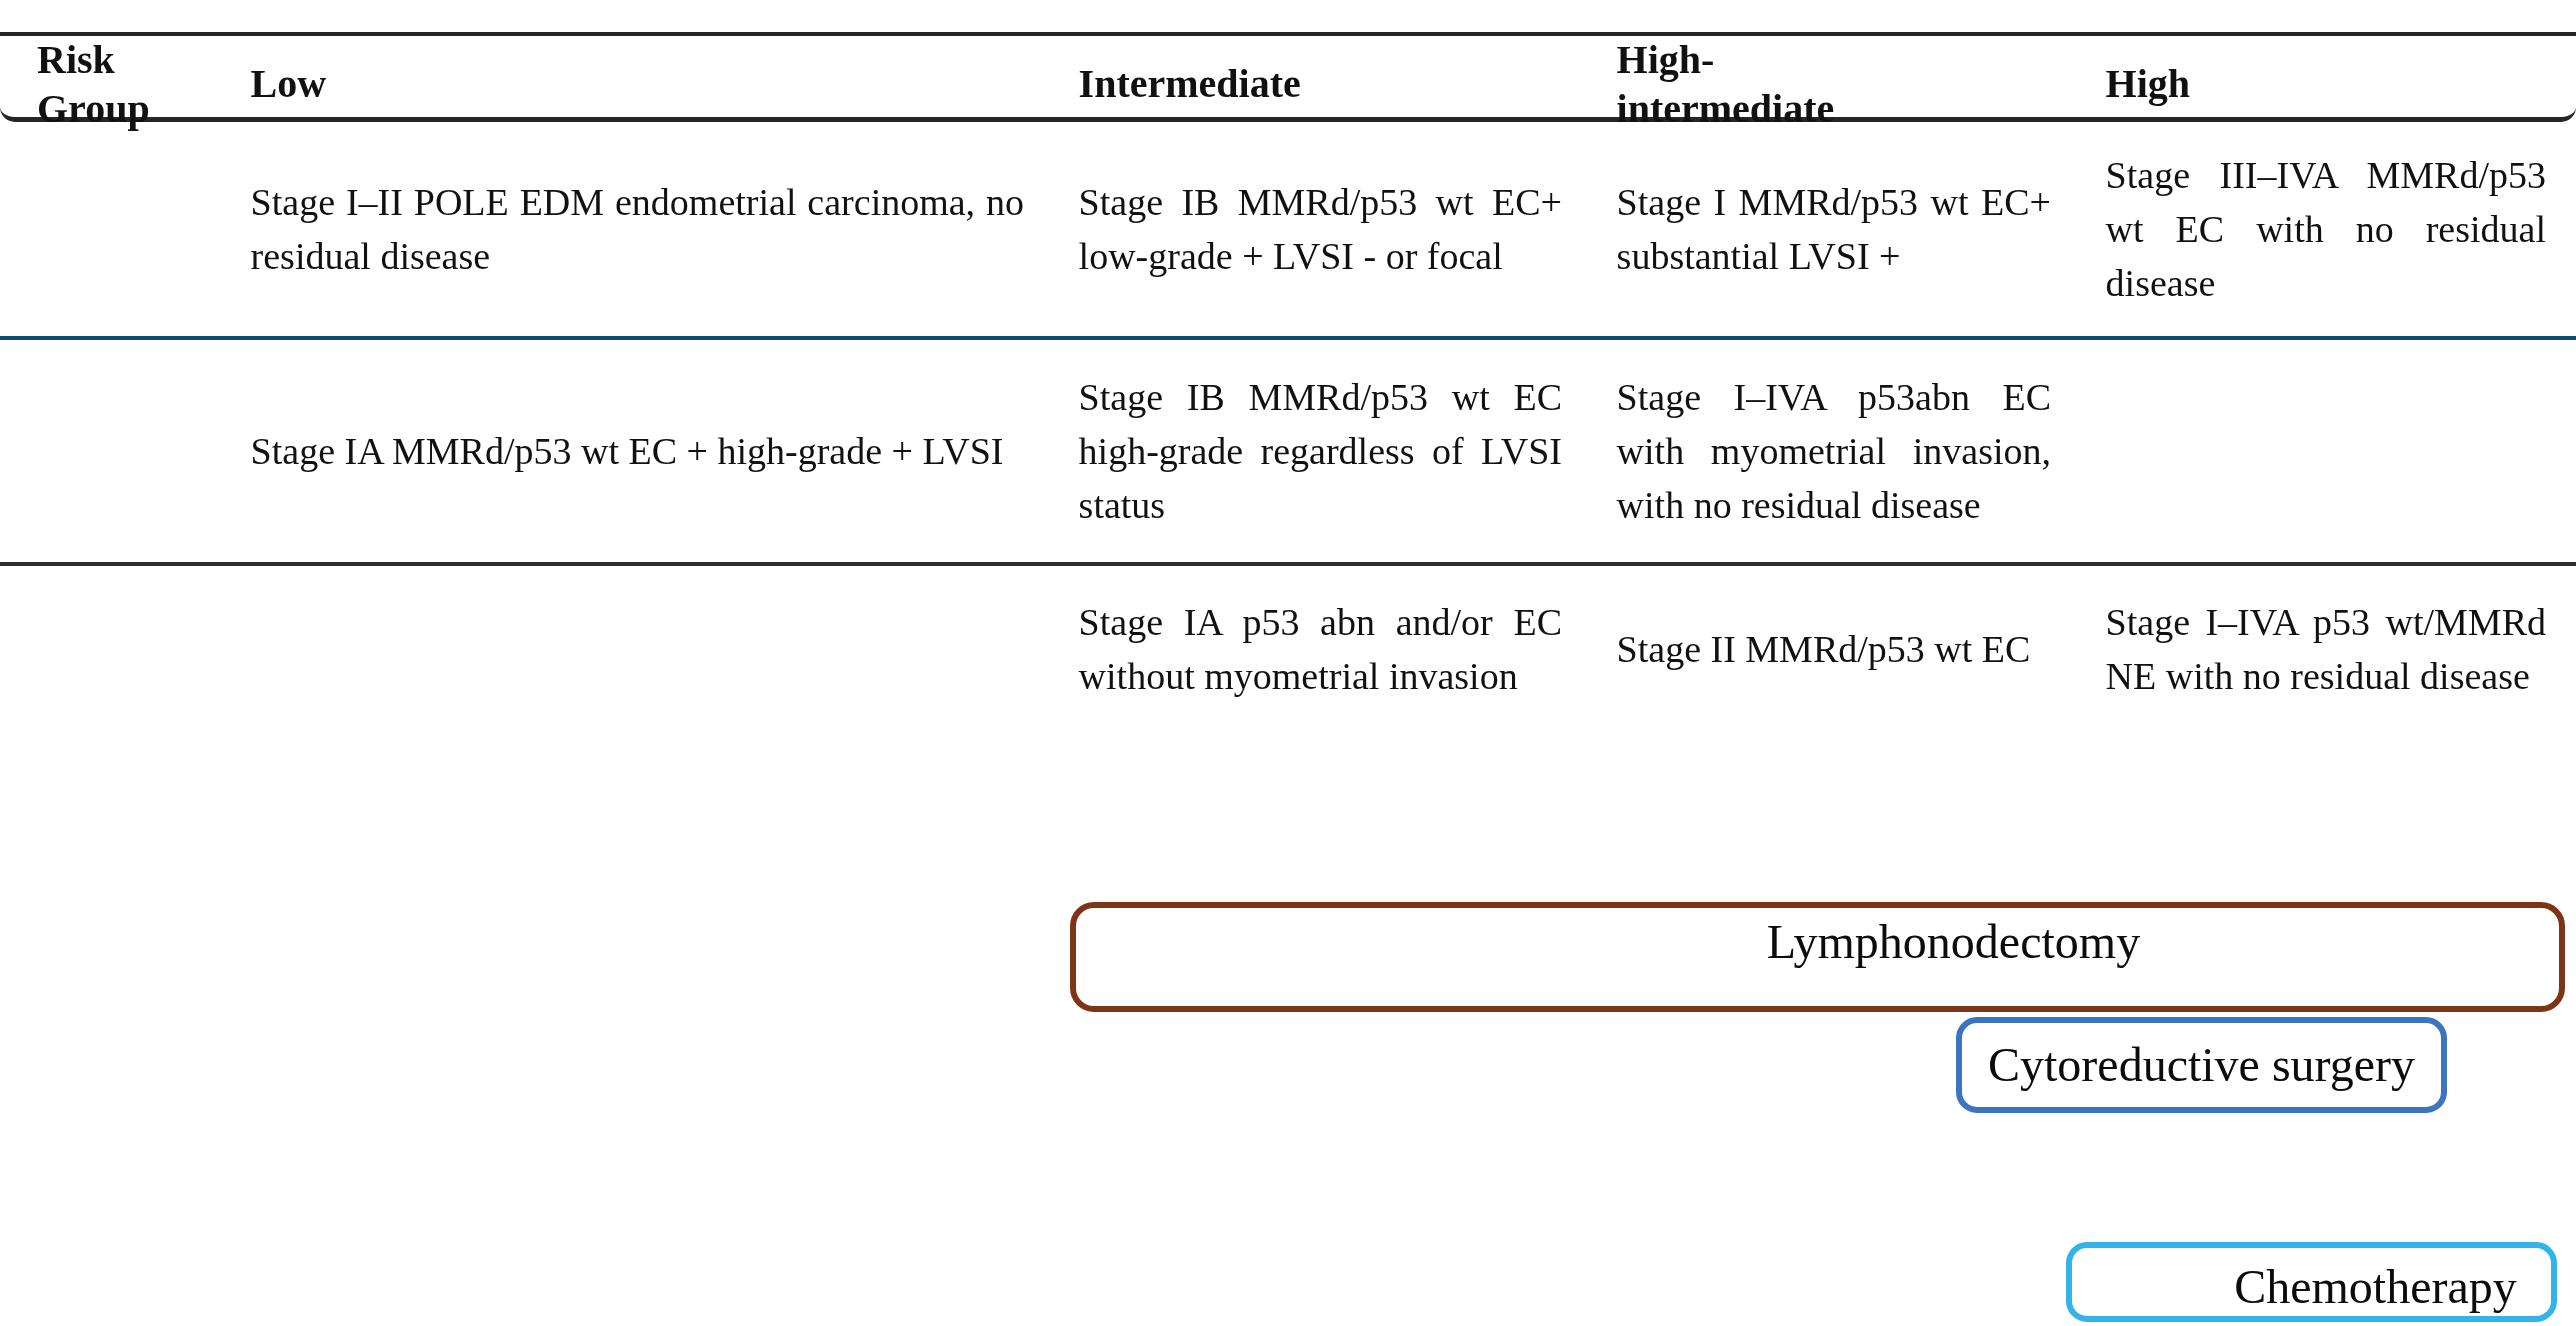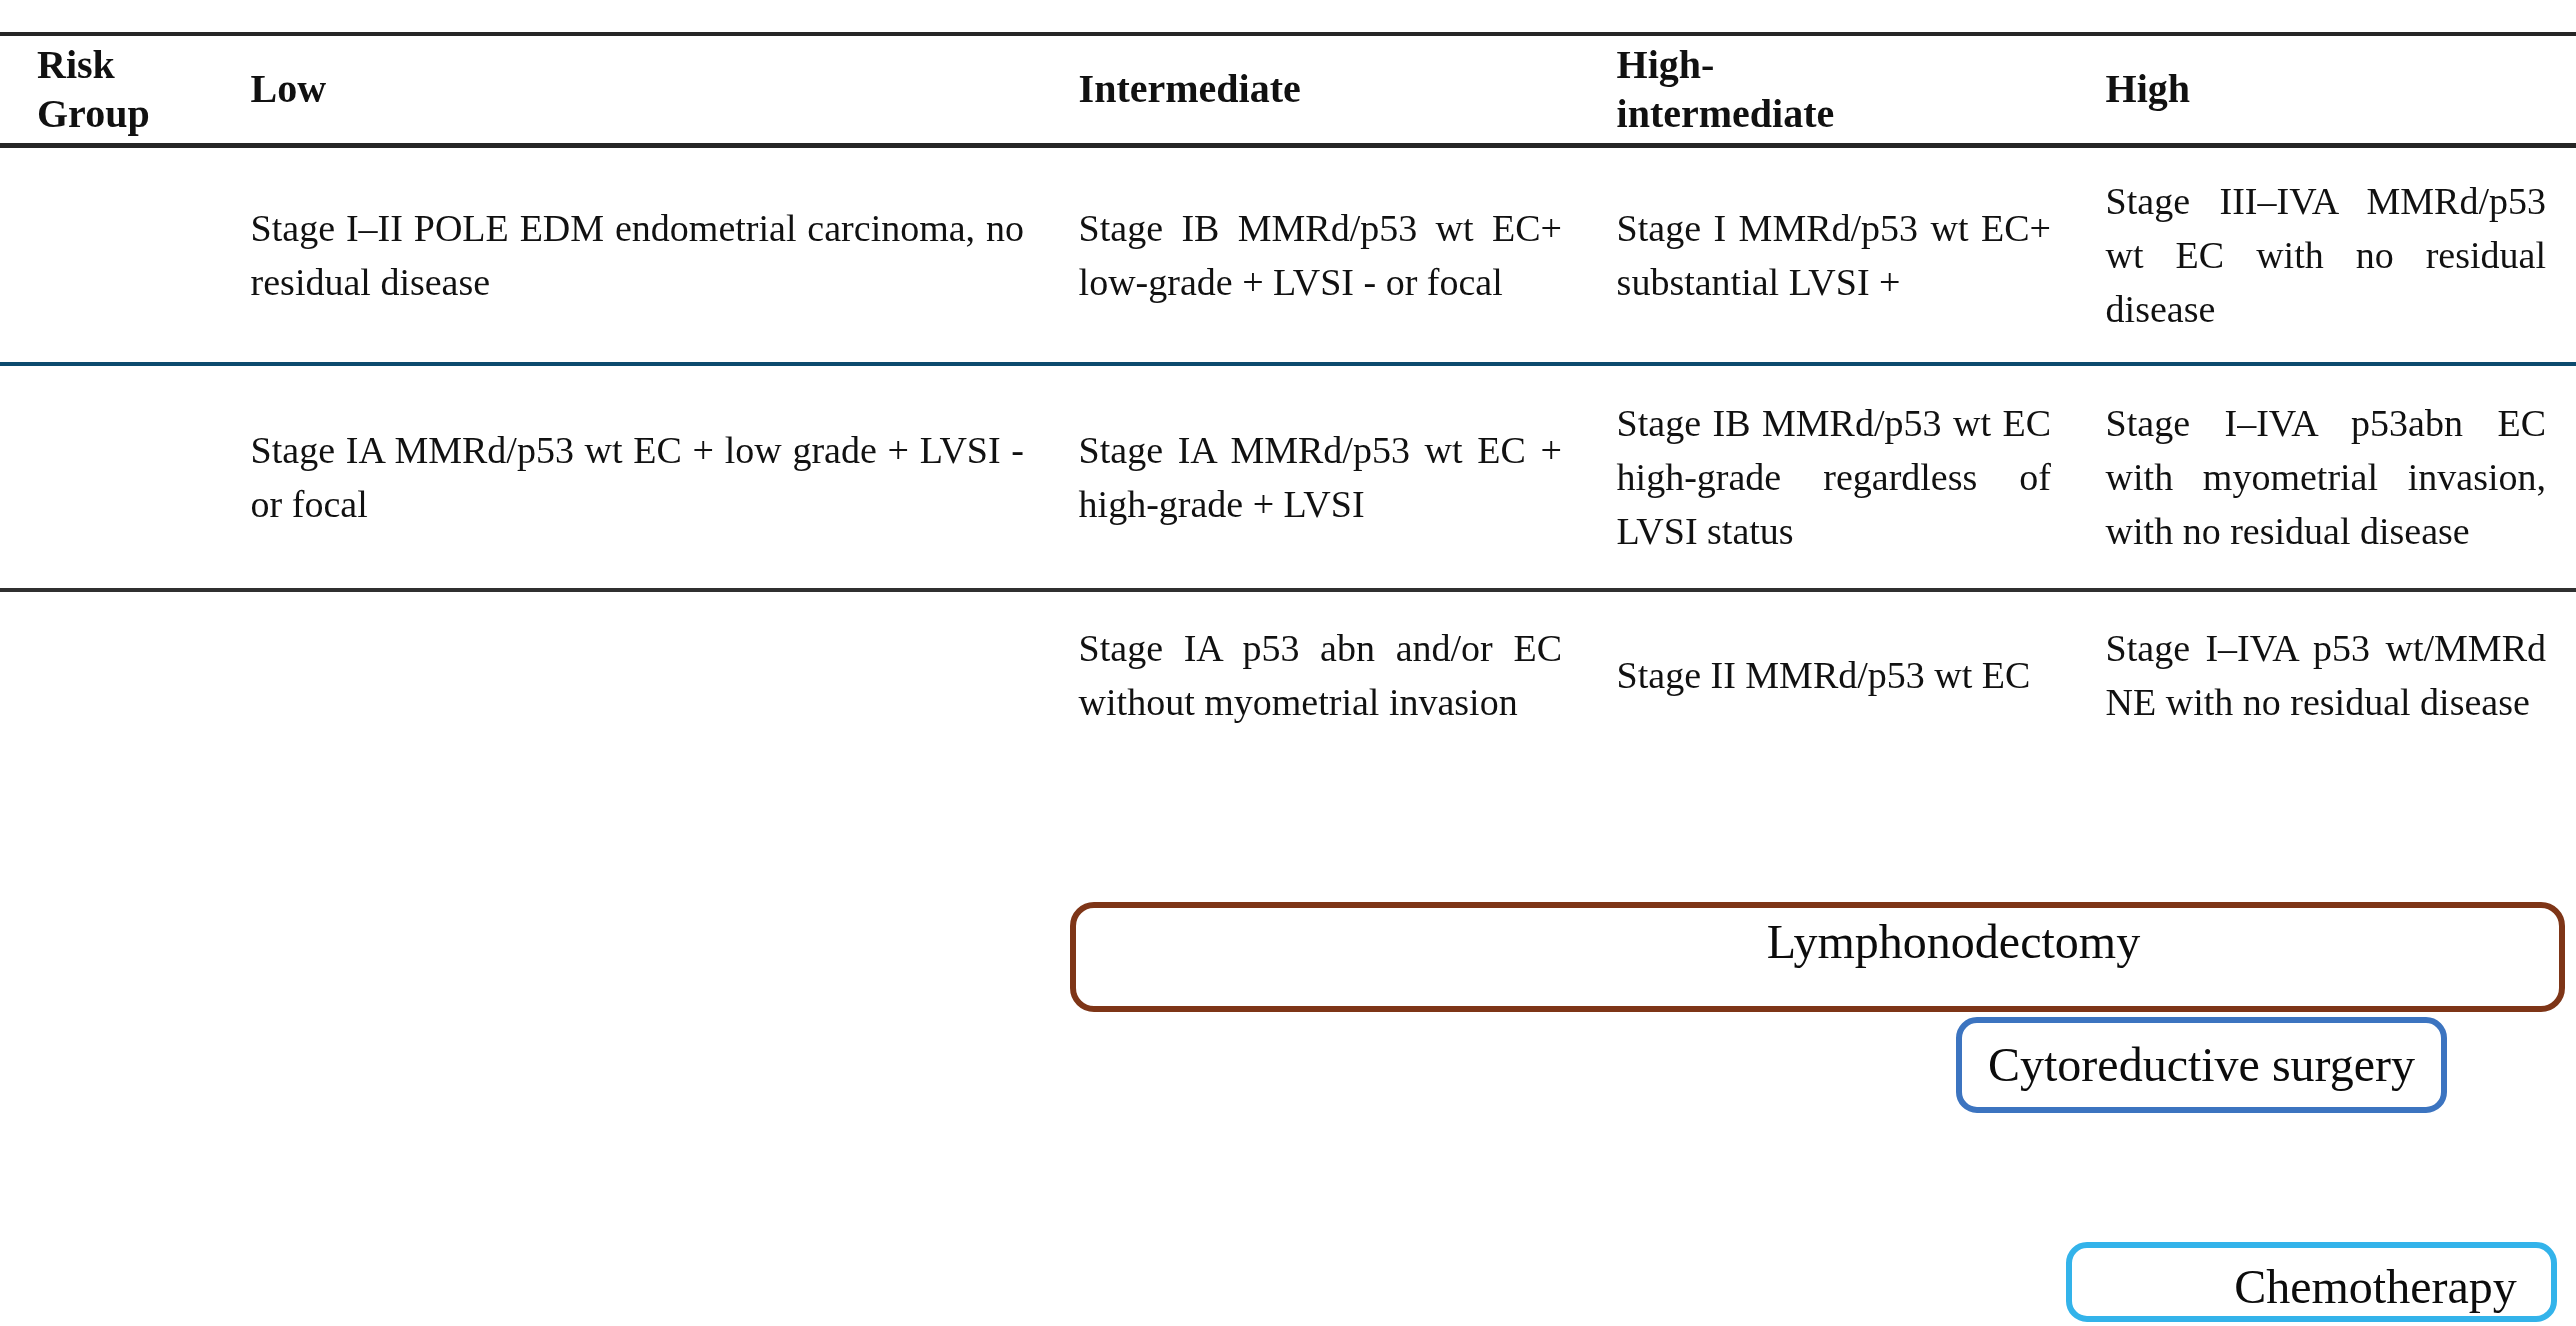--- a/index.html
+++ b/index.html
@@ -18,21 +18,21 @@
     position:absolute;
     left:0; top:32px;
     width:2576px;
     border-top:4.8px solid #262626;
   }
   .trow{
     display:grid;
     grid-template-columns:225px 828px 538px 489px 495px;
     box-sizing:border-box;
   }
-  .thead{height:112px;border-bottom:5.6px solid #262626;}
+  .thead{height:86px;border-bottom:5.6px solid #262626;border-radius:15px;}
   .trow1{height:218px;border-bottom:4px solid #0c4a6e;}
   .trow2{height:226px;border-bottom:4px solid #303030;}
   .trow3{height:166px;}
   .cell{
     display:flex;
     align-items:center;
     box-sizing:border-box;
     padding:0 29px 0 25.6px;
   }
   .cell-risk{padding-left:37px;}
@@ -112,23 +112,20 @@
       <div class="cell">
         <div class="celltext">Stage III–IVA MMRd/p53 wt EC with no residual disease</div>
       </div>
     </div>
 
     <div class="trow trow2">
       <div class="cell cell-risk">
         <div class="celltext"></div>
       </div>
       <div class="cell">
-        <div class="celltext">Stage IA MMRd/p53 wt EC + low grade + LVSI - or focal</div>
-      </div>
-      <div class="cell">
         <div class="celltext">Stage IA MMRd/p53 wt EC + high-grade + LVSI</div>
       </div>
       <div class="cell">
         <div class="celltext">Stage IB MMRd/p53 wt EC high-grade regardless of LVSI status</div>
       </div>
       <div class="cell">
         <div class="celltext">Stage I–IVA p53abn EC with myometrial invasion, with no residual disease</div>
       </div>
     </div>
 

